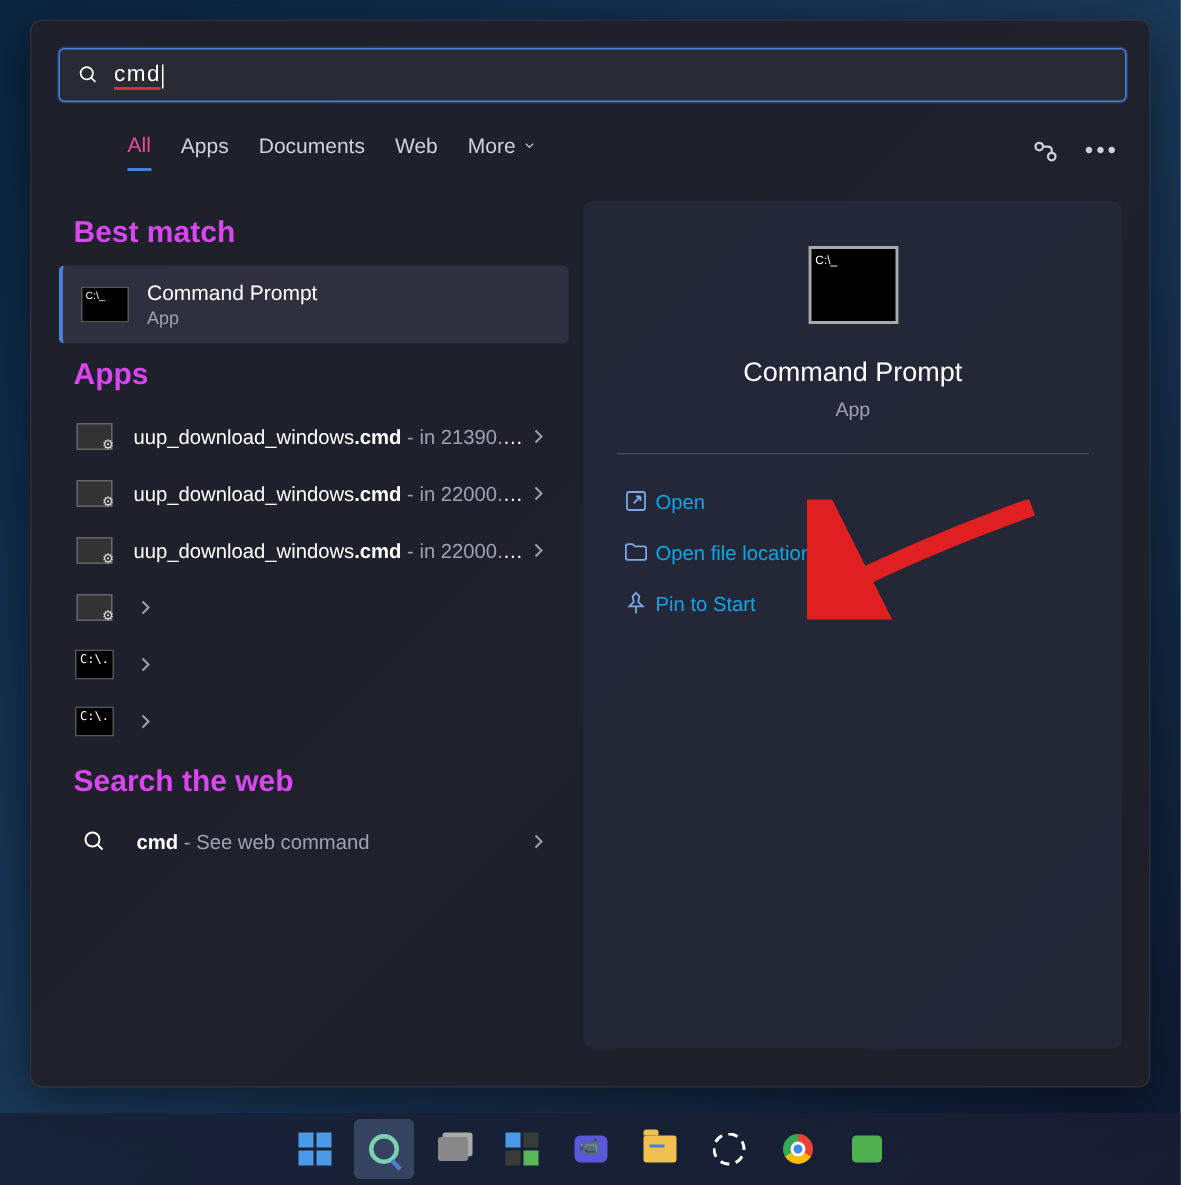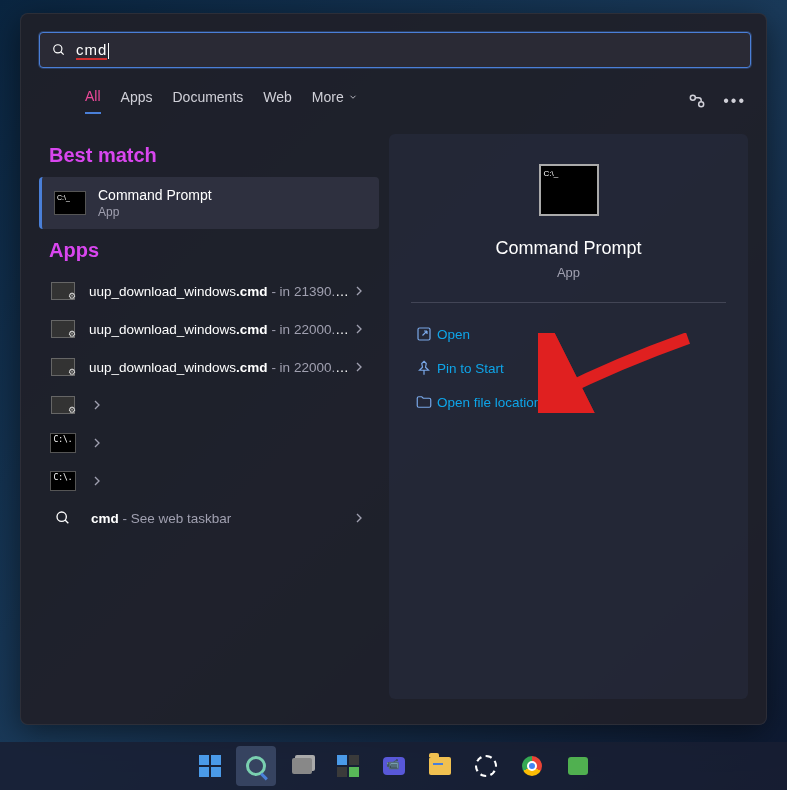--- a/index.html
+++ b/index.html
@@ -167,27 +167,28 @@
 
       <div class="result-row">
         <div class="result-icon-generic">
             <div class="cmd-badge">C:\.</div>
           </div>
         <svg class="chevron-r" viewBox="0 0 24 24">
             <polyline points="9 6 15 12 9 18"></polyline>
           </svg>
       </div>
 
+      <div class="section-header">Search the web</div>
       <div class="result-row">
         <svg class="web-search-icon" viewBox="0 0 24 24">
             <circle cx="10" cy="10" r="7"></circle>
             <line x1="20" y1="20" x2="15" y2="15"></line>
           </svg>
         <div class="result-text-col">
-          <div class="result-title-line"><b>cmd</b><span class="dim"> - See web taskbar</span></div>
+          <div class="result-title-line"><b>cmd</b><span class="dim"> - See web command</span></div>
         </div>
         <svg class="chevron-r" viewBox="0 0 24 24">
             <polyline points="9 6 15 12 9 18"></polyline>
           </svg>
       </div>
     </div>
 
     <div class="right-col">
       <div class="detail-icon-big">C:\_</div>
       <div class="detail-title">Command Prompt</div>
@@ -196,29 +197,29 @@
 
       <div class="action-row">
         <svg class="action-icon" viewBox="0 0 24 24">
             <rect x="4" y="4" width="16" height="16" rx="2"></rect>
             <path d="M10 14 L16 8 M16 8 h-4 M16 8 v4"></path>
           </svg>
         <span>Open</span>
       </div>
       <div class="action-row">
         <svg class="action-icon" viewBox="0 0 24 24">
-            <path d="M12 3 l3 3 l-1 5 l4 4 h-12 l4-4 l-1-5 Z M12 15 v6"></path>
-          </svg>
-        <span>Pin to Start</span>
+            <path d="M3 7 a2 2 0 0 1 2-2 h4 l2 2 h8 a2 2 0 0 1 2 2 v8 a2 2 0 0 1-2 2 H5 a2 2 0 0 1-2-2 Z"></path>
+          </svg>
+        <span>Open file location</span>
       </div>
       <div class="action-row">
         <svg class="action-icon" viewBox="0 0 24 24">
-            <path d="M3 7 a2 2 0 0 1 2-2 h4 l2 2 h8 a2 2 0 0 1 2 2 v8 a2 2 0 0 1-2 2 H5 a2 2 0 0 1-2-2 Z"></path>
-          </svg>
-        <span>Open file location</span>
+            <path d="M12 3 l3 3 l-1 5 l4 4 h-12 l4-4 l-1-5 Z M12 15 v6"></path>
+          </svg>
+        <span>Pin to Start</span>
       </div>
     </div>
   </div>
 </div>
 
 <svg class="arrow-overlay" viewBox="0 0 160 80">
   <defs>
       <marker id="ah" markerWidth="12" markerHeight="12" refX="2" refY="6" orient="auto">
         <polygon points="0,0 12,6 0,12" fill="#e02020"></polygon>
       </marker>

